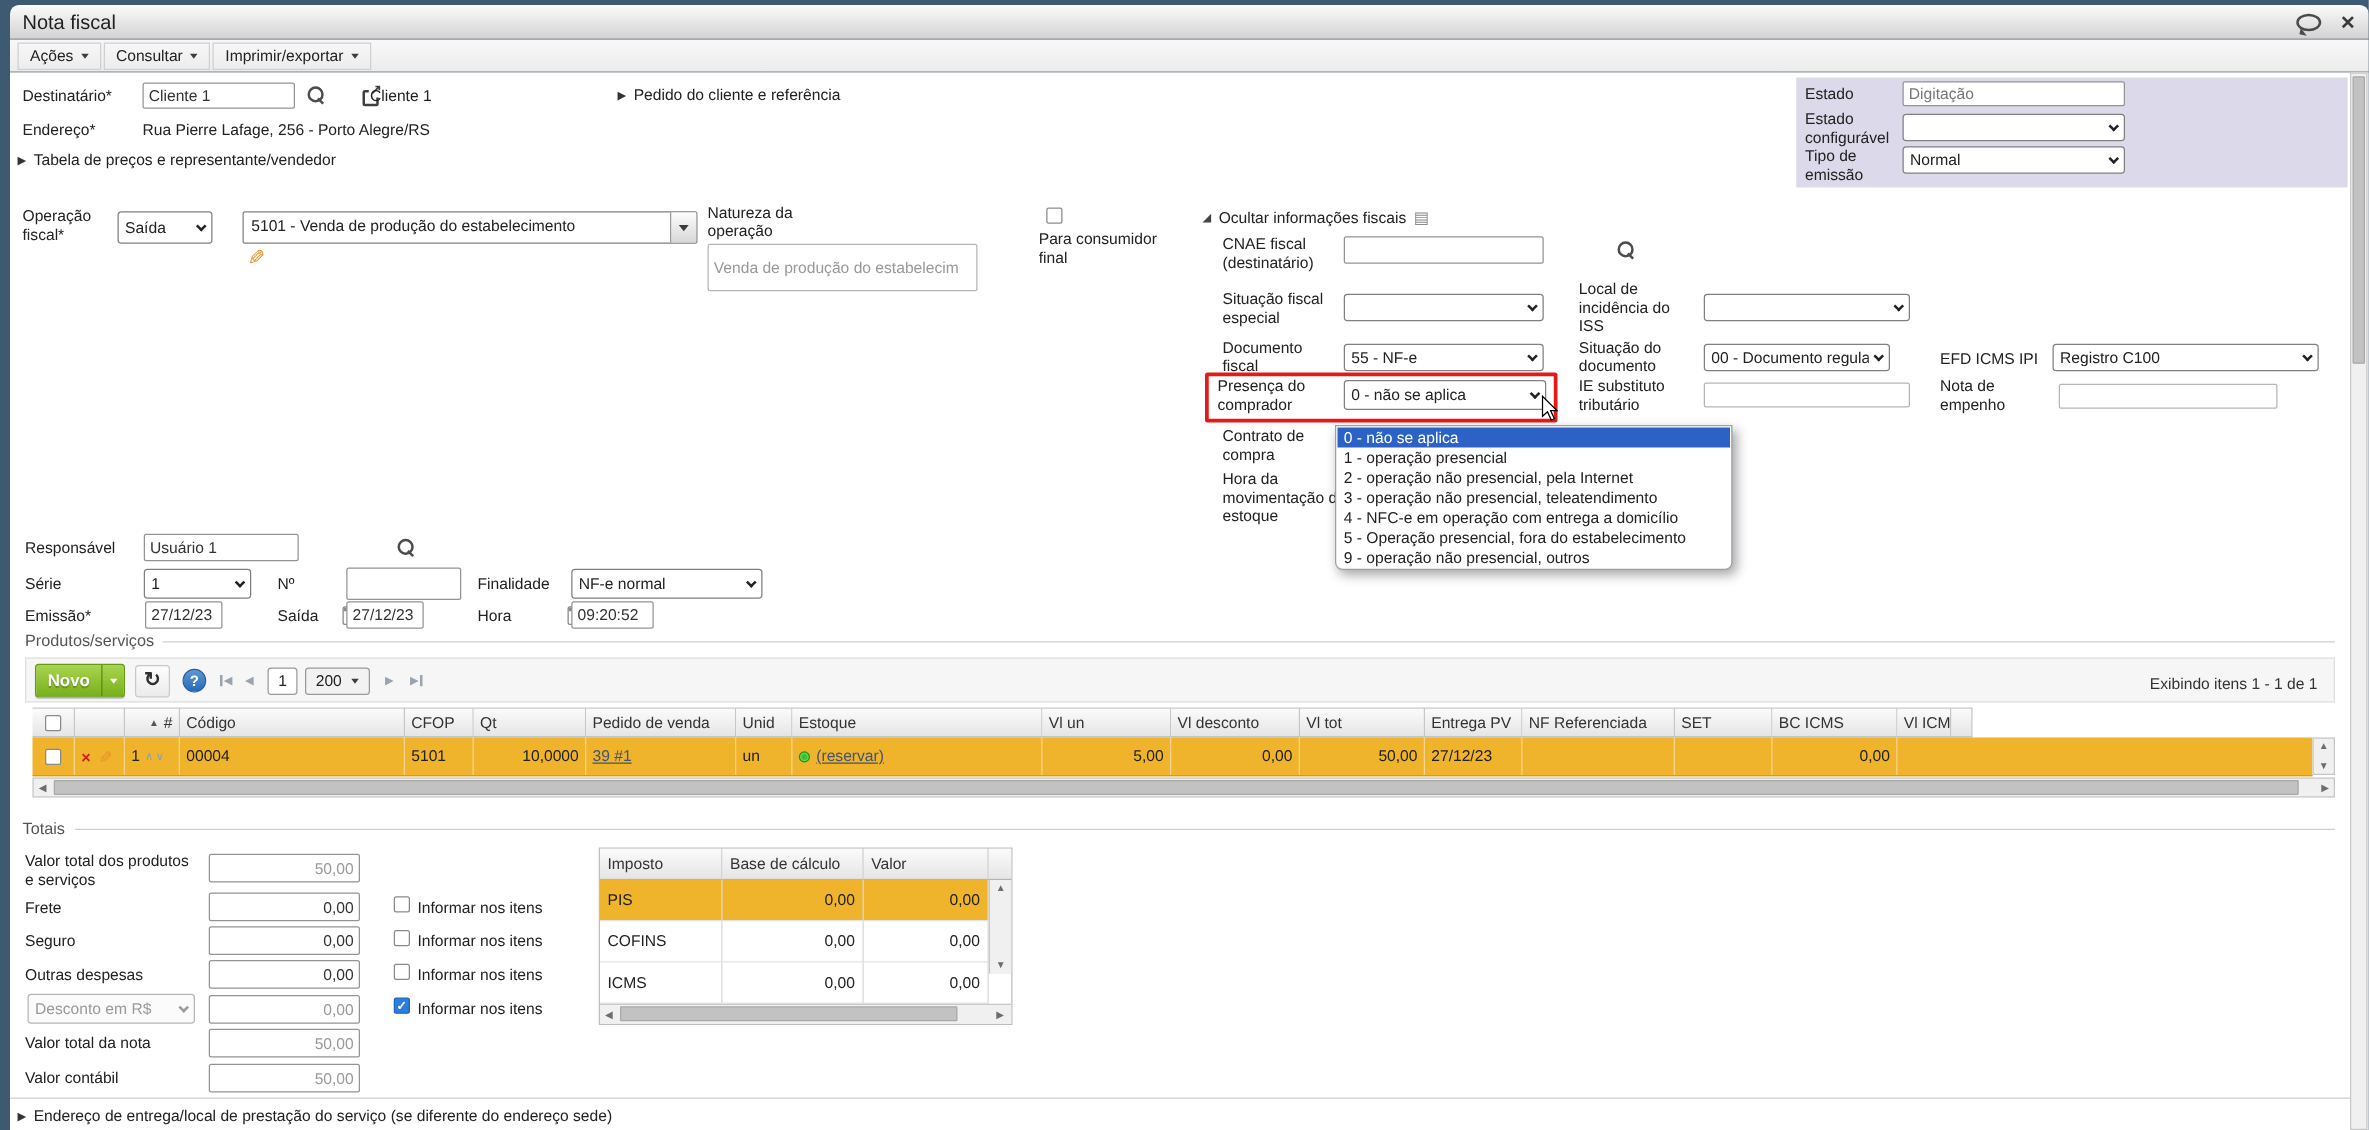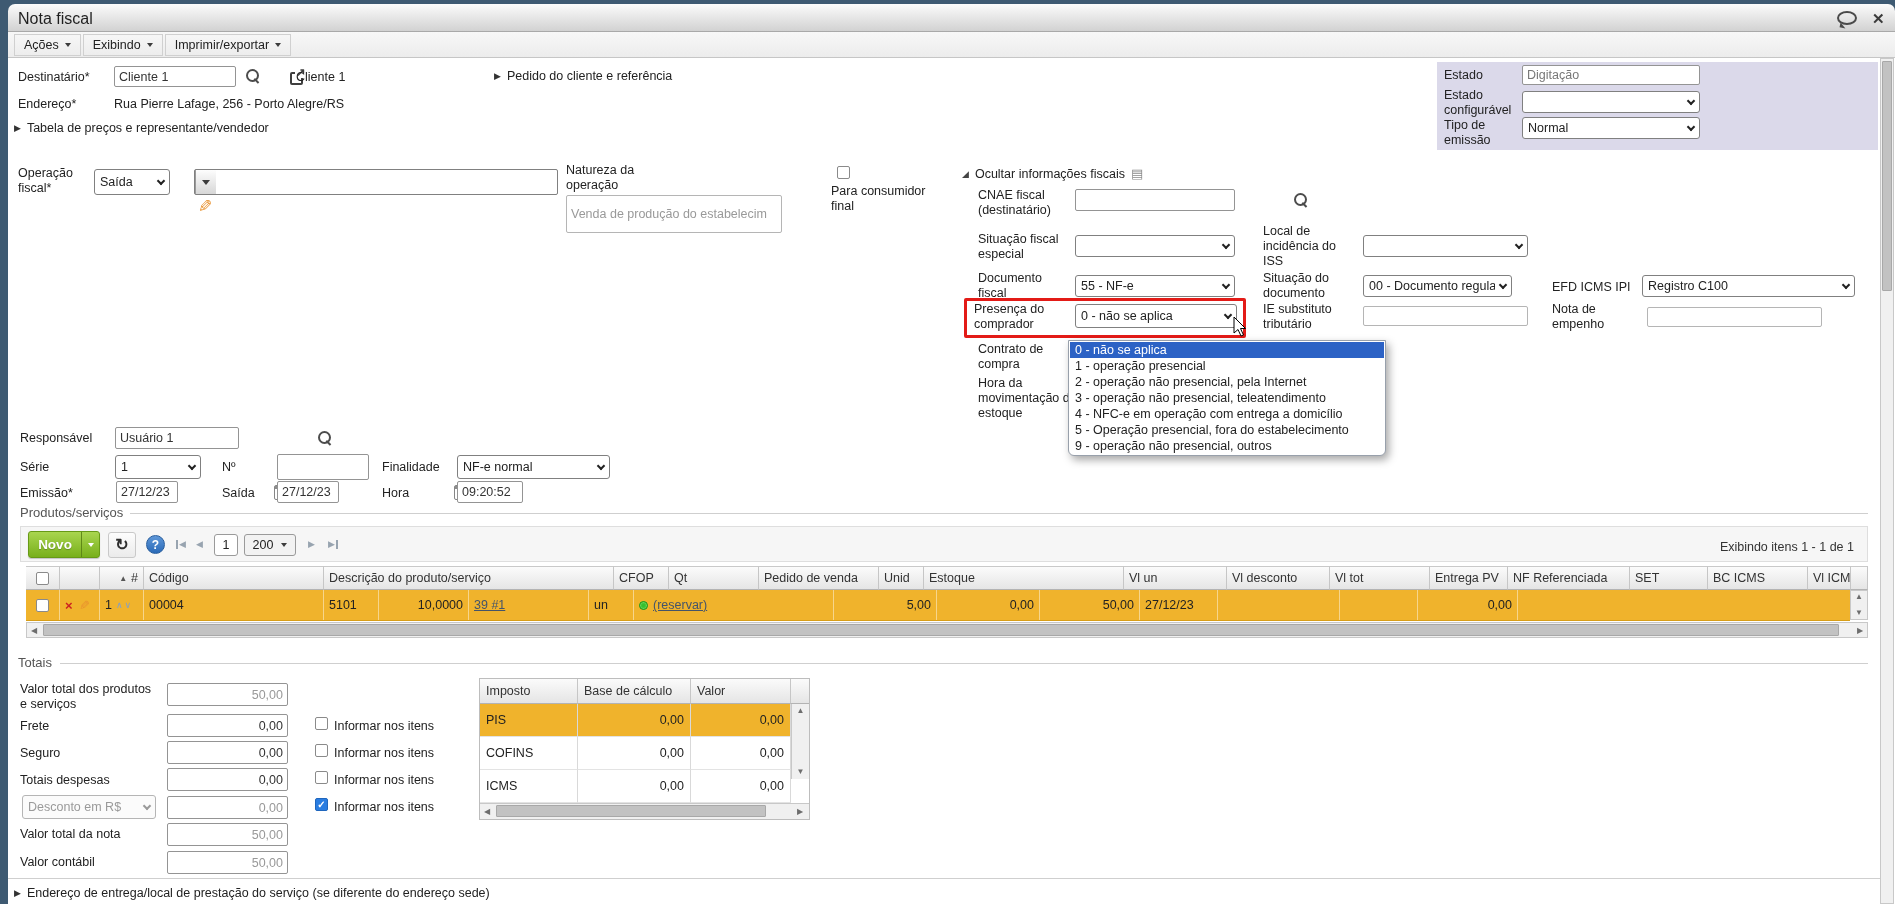--- a/index.html
+++ b/index.html
@@ -88,21 +88,21 @@
   <span class="a icon-bubble" style="left:1829px;top:7px"></span>
   <span class="a icon-x" style="left:1864px;top:7px">✕</span>
 </div>
 <div class="a menubar" style="left:8px;top:32px;width:1887px;height:26px">
   <div class="a" style="left:6px;top:2px;display:flex;gap:2px">
     <div class="mbtn">
         <span>Ações</span>
         <span class="tri sm"></span>
       </div>
     <div class="mbtn">
-        <span>Exibindo</span>
+        <span>Consultar</span>
         <span class="tri sm"></span>
       </div>
     <div class="mbtn">
         <span>Imprimir/exportar</span>
         <span class="tri sm"></span>
       </div>
   </div>
 </div>
 <div class="a" style="left:8px;top:58px;width:1887px;height:846px;background:#fff"></div>
 
@@ -143,20 +143,21 @@
   </div>
 
 
 <div class="a lbl" style="left:18px;top:166px;width:70px">Operação fiscal*</div>
 <div class="a sel" style="left:94px;top:169px;width:76px;height:26px">
     <span class="t">Saída</span>
     <span class="chev"></span>
   </div>
 <span class="a icon-lock" style="left:176px;top:173px"></span>
 <div class="a combo" style="left:194px;top:169px;width:364px;height:26px">
+    <span class="t">5101 - Venda de produção do estabelecimento</span>
     <span class="btn">
       <span class="tri"></span>
     </span>
   </div>
 <span class="a icon-pencil" style="left:198px;top:198px">✎</span>
 <div class="a lbl" style="left:566px;top:163px;width:110px">Natureza da operação</div>
 <div class="a inp gray" style="left:566px;top:195px;width:216px;height:38px;border-color:#b5b5b5">Venda de produção do estabelecim</div>
 <span class="a cb" style="left:837px;top:166px"></span>
 <div class="a lbl" style="left:831px;top:184px;width:110px">Para consumidor final</div>
 
@@ -283,21 +284,20 @@
 <div class="a" style="left:26px;top:566px;display:flex">
   <div class="gh" style="width:34px;justify-content:center">
       <span class="cb"></span>
     </div>
   <div class="gh" style="width:40px"></div>
   <div class="gh" style="width:44px;gap:4px;justify-content:flex-end">
       <span style="font-size:8px;color:#555">▲</span>
       <span>#</span>
     </div>
   <div class="gh" style="width:180px">Código</div>
-  <div class="gh" style="width:290px">Descrição do produto/serviço</div>
   <div class="gh" style="width:55px">CFOP</div>
   <div class="gh" style="width:90px">Qt</div>
   <div class="gh" style="width:120px">Pedido de venda</div>
   <div class="gh" style="width:45px">Unid</div>
   <div class="gh" style="width:200px">Estoque</div>
   <div class="gh" style="width:103px">Vl un</div>
   <div class="gh" style="width:103px">Vl desconto</div>
   <div class="gh" style="width:100px">Vl tot</div>
   <div class="gh" style="width:78px">Entrega PV</div>
   <div class="gh" style="width:122px">NF Referenciada</div>
@@ -362,21 +362,21 @@
 <div class="a lbl" style="left:20px;top:719px">Frete</div>
 <div class="a inp right" style="left:167px;top:714px;width:121px;height:23px">0,00</div>
 <span class="a cb" style="left:315px;top:717px"></span>
 <div class="a lbl" style="left:334px;top:719px">Informar nos itens</div>
 
 <div class="a lbl" style="left:20px;top:746px">Seguro</div>
 <div class="a inp right" style="left:167px;top:741px;width:121px;height:23px">0,00</div>
 <span class="a cb" style="left:315px;top:744px"></span>
 <div class="a lbl" style="left:334px;top:746px">Informar nos itens</div>
 
-<div class="a lbl" style="left:20px;top:773px">Totais despesas</div>
+<div class="a lbl" style="left:20px;top:773px">Outras despesas</div>
 <div class="a inp right" style="left:167px;top:768px;width:121px;height:23px">0,00</div>
 <span class="a cb" style="left:315px;top:771px"></span>
 <div class="a lbl" style="left:334px;top:773px">Informar nos itens</div>
 
 <div class="a sel dis" style="left:22px;top:795px;width:134px;height:24px">
     <span class="t">Desconto em R$</span>
     <span class="chev"></span>
   </div>
 <div class="a inp right gray" style="left:167px;top:796px;width:121px;height:23px">0,00</div>
 <span class="a cb on" style="left:315px;top:798px"></span>

